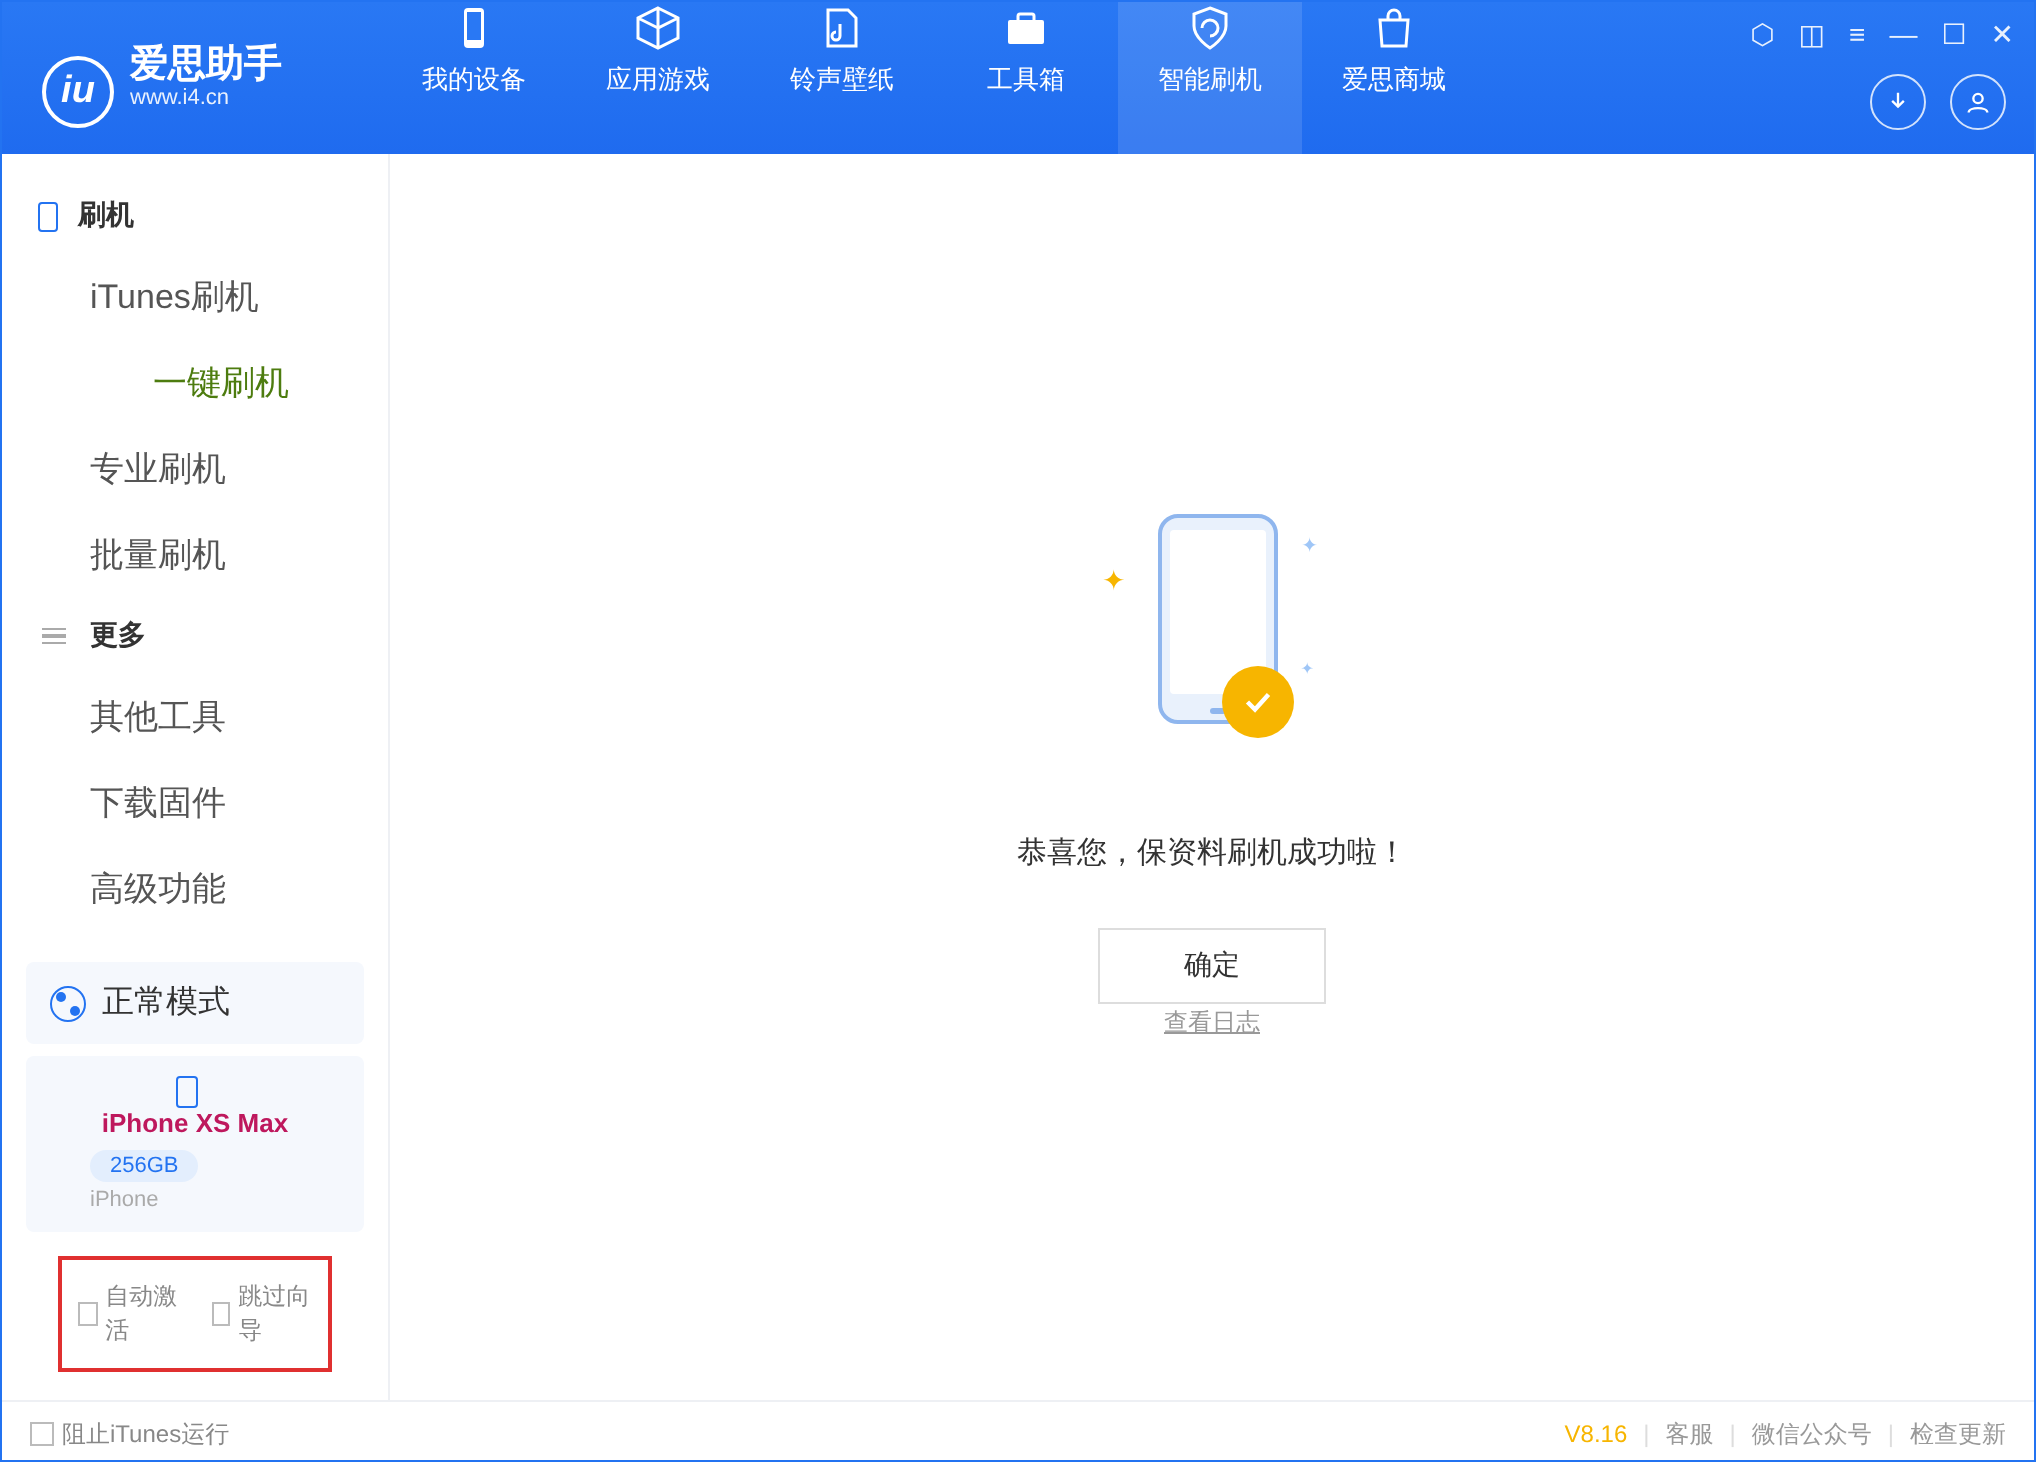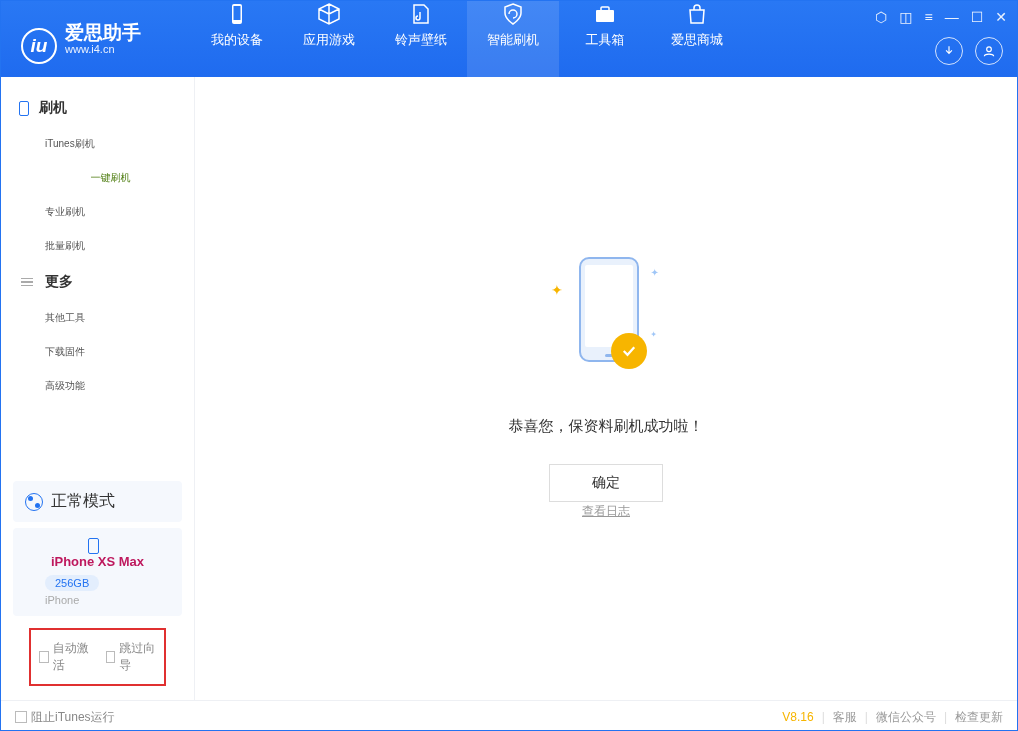--- a/index.html
+++ b/index.html
@@ -28,21 +28,21 @@
 
 .body { display: flex; height: calc(100% - 76px - 30px); }
 
 
 .sidebar { width: 194px; border-right: 1px solid #eef0f4; display: flex; flex-direction: column; padding-top: 12px; }
 .side-section-hdr { display: flex; align-items: center; padding: 10px 18px; font-size: 14px; color: #333; font-weight: 600; }
 .side-section-hdr .sicon { width: 16px; height: 16px; margin-right: 10px; display: flex; align-items: center; justify-content: center; }
 .side-section-hdr .sicon.phone { border: 1.5px solid #2373f1; border-radius: 2px; width: 10px; height: 15px; }
 .side-section-hdr .hamb { display: flex; flex-direction: column; gap: 2px; }
 .side-section-hdr .hamb span { width: 12px; height: 1.5px; background: #aaa; }
-.side-item { padding: 10px 18px 10px 44px; font-size: 10px; color: #555; cursor: pointer; }
+.side-item { padding: 10px 18px 10px 44px; font-size: 17px; color: #555; cursor: pointer; }
 .side-item.active { color: #4d7c0f; text-align: center; }
 
 .sidebar-bottom { margin-top: auto; }
 .mode-box { margin: 6px 12px; background: #f5f8fd; border-radius: 4px; padding: 10px 12px; display: flex; align-items: center; font-size: 16px; color: #333; }
 .mode-box .mode-icon { width: 18px; height: 18px; border: 1.5px solid #2373f1; border-radius: 50%; margin-right: 8px; position: relative; }
 .mode-box .mode-icon::before, .mode-box .mode-icon::after { content: ''; position: absolute; width: 5px; height: 5px; background: #2373f1; border-radius: 50%; }
 .mode-box .mode-icon::before { top: 2px; left: 2px; }
 .mode-box .mode-icon::after { bottom: 2px; right: 2px; }
 
 .device-box { margin: 6px 12px; background: #f5f8fd; border-radius: 4px; padding: 10px 12px; font-size: 13px; }
@@ -111,37 +111,37 @@
     </div>
     <div class="nav-item">
       <div class="nav-icon">
           <svg viewBox="0 0 24 24">
             <path d="M5 3 H15 L19 7 V21 H5 Z" stroke="#fff" stroke-width="1.5" fill="none"></path>
             <path d="M11 10 V16 A2 2 0 1 1 9 14" stroke="#fff" stroke-width="1.5" fill="none"></path>
           </svg>
         </div>
       <span>铃声壁纸</span>
     </div>
+    <div class="nav-item">
+      <div class="nav-icon">
+          <svg viewBox="0 0 24 24">
+            <rect x="3" y="8" width="18" height="12" rx="1" fill="#fff"></rect>
+            <rect x="8" y="5" width="8" height="4" rx="1" stroke="#fff" stroke-width="1.5" fill="none"></rect>
+          </svg>
+        </div>
+      <span>工具箱</span>
+    </div>
     <div class="nav-item active">
       <div class="nav-icon">
           <svg viewBox="0 0 24 24">
             <path d="M12 2 L20 5 V11 C20 17 12 22 12 22 C12 22 4 17 4 11 V5 Z" stroke="#fff" stroke-width="1.5" fill="none"></path>
             <path d="M8 12 A4 4 0 1 1 12 16" stroke="#fff" stroke-width="1.5" fill="none"></path>
           </svg>
         </div>
       <span>智能刷机</span>
-    </div>
-    <div class="nav-item">
-      <div class="nav-icon">
-          <svg viewBox="0 0 24 24">
-            <rect x="3" y="8" width="18" height="12" rx="1" fill="#fff"></rect>
-            <rect x="8" y="5" width="8" height="4" rx="1" stroke="#fff" stroke-width="1.5" fill="none"></rect>
-          </svg>
-        </div>
-      <span>工具箱</span>
     </div>
     <div class="nav-item">
       <div class="nav-icon">
           <svg viewBox="0 0 24 24">
             <path d="M5 8 H19 L18 21 H6 Z" stroke="#fff" stroke-width="1.5" fill="none"></path>
             <path d="M9 8 V6 A3 3 0 0 1 15 6 V8" stroke="#fff" stroke-width="1.5" fill="none"></path>
           </svg>
         </div>
       <span>爱思商城</span>
     </div>

